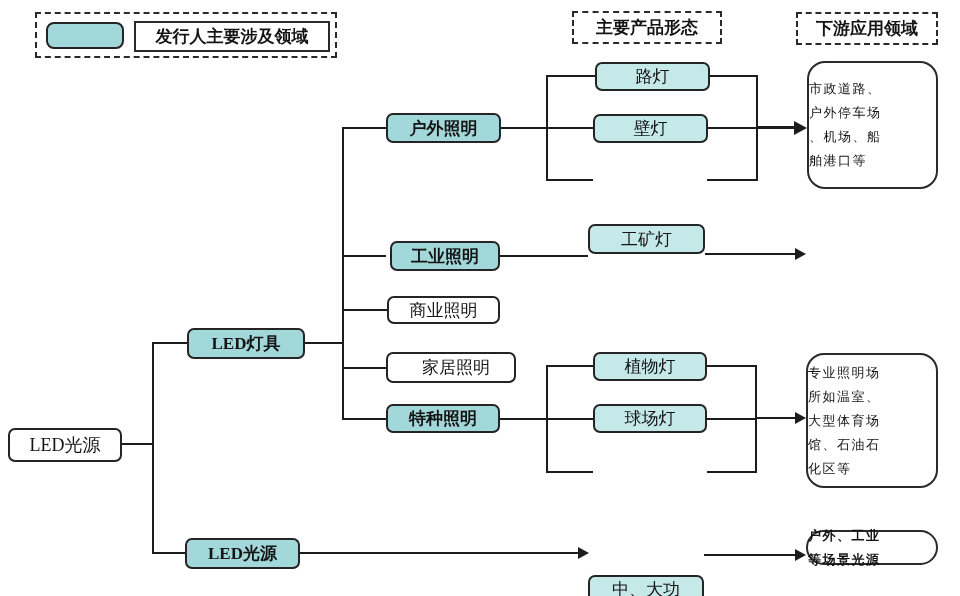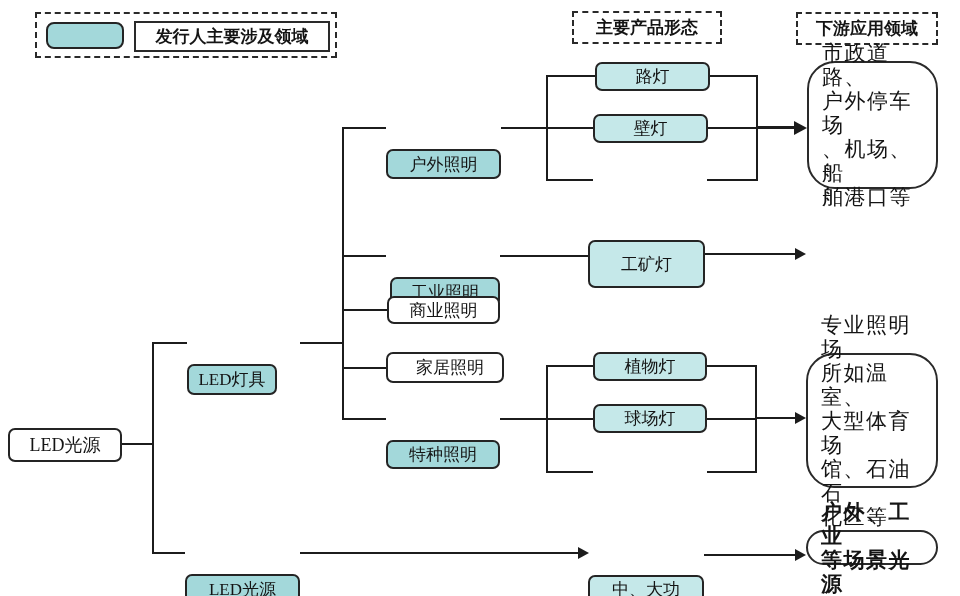--- a/index.html
+++ b/index.html
@@ -11,26 +11,26 @@
   .canvas{
     position:relative;width:960px;height:596px;background:#fff;overflow:hidden;
     font-family:"Liberation Serif","DejaVu Serif",serif;color:#141414;
   }
   .node{
     position:absolute;box-sizing:border-box;display:flex;align-items:center;justify-content:center;
     border:2px solid #242424;border-radius:7px;background:#fff;font-size:17px;text-align:center;
   }
   .teal{background:var(--category-fill);}
   .teal-light{background:var(--product-fill);}
-  .bold{font-weight:normal;margin-top:36px;}
+  .bold{font-weight:bold;}
   .multiline{white-space:pre-line;line-height:22px;margin-top:44px;}
   .appbox{
-    position:absolute;box-sizing:border-box;border:2px solid #2a2a2a;border-radius:28px;background:#fff;
-    display:flex;align-items:center;font-size:21px;line-height:24px;white-space:pre-line;
-    padding:4px 4px 4px 13px;letter-spacing:1.5px;
+    position:absolute;box-sizing:border-box;border:2px solid #2a2a2a;border-radius:18px;background:#fff;
+    display:flex;align-items:center;font-size:13px;line-height:24px;white-space:pre-line;
+    padding:4px 4px 4px 0;letter-spacing:1.5px;
   }
   .dashed-box{
     position:absolute;box-sizing:border-box;border:2px dashed #2a2a2a;background:#fff;
     display:flex;align-items:center;justify-content:center;font-weight:bold;font-size:17px;
   }
   .solid-box{
     position:absolute;box-sizing:border-box;border:2px solid #2a2a2a;background:#fff;
     display:flex;align-items:center;justify-content:center;font-weight:bold;font-size:17px;
   }
   .swatch{
@@ -104,32 +104,32 @@
   <div class="vline" style="left:755px;top:365px;height:108px;"></div>
   <div class="hline" style="left:755px;top:417px;width:42px;"></div>
   <div class="arrow" style="left:795px;top:412px;"></div>
 
   <div class="hline" style="left:300px;top:552px;width:280px;"></div>
   <div class="arrow" style="left:578px;top:547px;"></div>
   <div class="hline" style="left:704px;top:554px;width:92px;"></div>
   <div class="arrow" style="left:795px;top:549px;"></div>
 
   <div class="node" style="left:8px;top:428px;width:114px;height:34px;font-size:18px;">LED光源</div>
-  <div class="node teal bold" style="left:187px;top:328px;width:90px;height:31px;">LED灯具</div>
+  <div class="node teal bold" style="left:187px;top:328px;width:118px;height:31px;">LED灯具</div>
   <div class="node teal bold" style="left:185px;top:538px;width:115px;height:31px;">LED光源</div>
 
   <div class="node teal bold" style="left:386px;top:113px;width:115px;height:30px;">户外照明</div>
   <div class="node teal bold" style="left:390px;top:241px;width:110px;height:30px;">工业照明</div>
   <div class="node" style="left:387px;top:296px;width:113px;height:28px;">商业照明</div>
-  <div class="node" style="left:386px;top:352px;width:118px;height:31px;padding-left:10px;">家居照明</div>
+  <div class="node" style="left:386px;top:352px;width:130px;height:31px;padding-left:10px;">家居照明</div>
   <div class="node teal bold" style="left:386px;top:404px;width:114px;height:29px;">特种照明</div>
 
   <div class="node teal-light" style="left:595px;top:62px;width:115px;height:29px;">路灯</div>
   <div class="node teal-light" style="left:593px;top:114px;width:115px;height:29px;text-align:right;">壁灯</div>
-  <div class="node teal-light" style="left:588px;top:240px;width:117px;height:48px;">工矿灯</div>
+  <div class="node teal-light" style="left:588px;top:224px;width:117px;height:30px;">工矿灯</div>
   <div class="node teal-light" style="left:593px;top:352px;width:114px;height:29px;">植物灯</div>
   <div class="node teal-light" style="left:593px;top:404px;width:114px;height:29px;">球场灯</div>
   <div class="node teal-light multiline" style="left:588px;top:531px;width:116px;height:51px;">中、大功
 率玉米灯</div>
 
   <div class="appbox" style="left:807px;top:61px;width:131px;height:128px;">市政道路、
 户外停车场
 、机场、船
 舶港口等</div>
   <div class="appbox" style="left:806px;top:353px;width:132px;height:135px;">专业照明场

